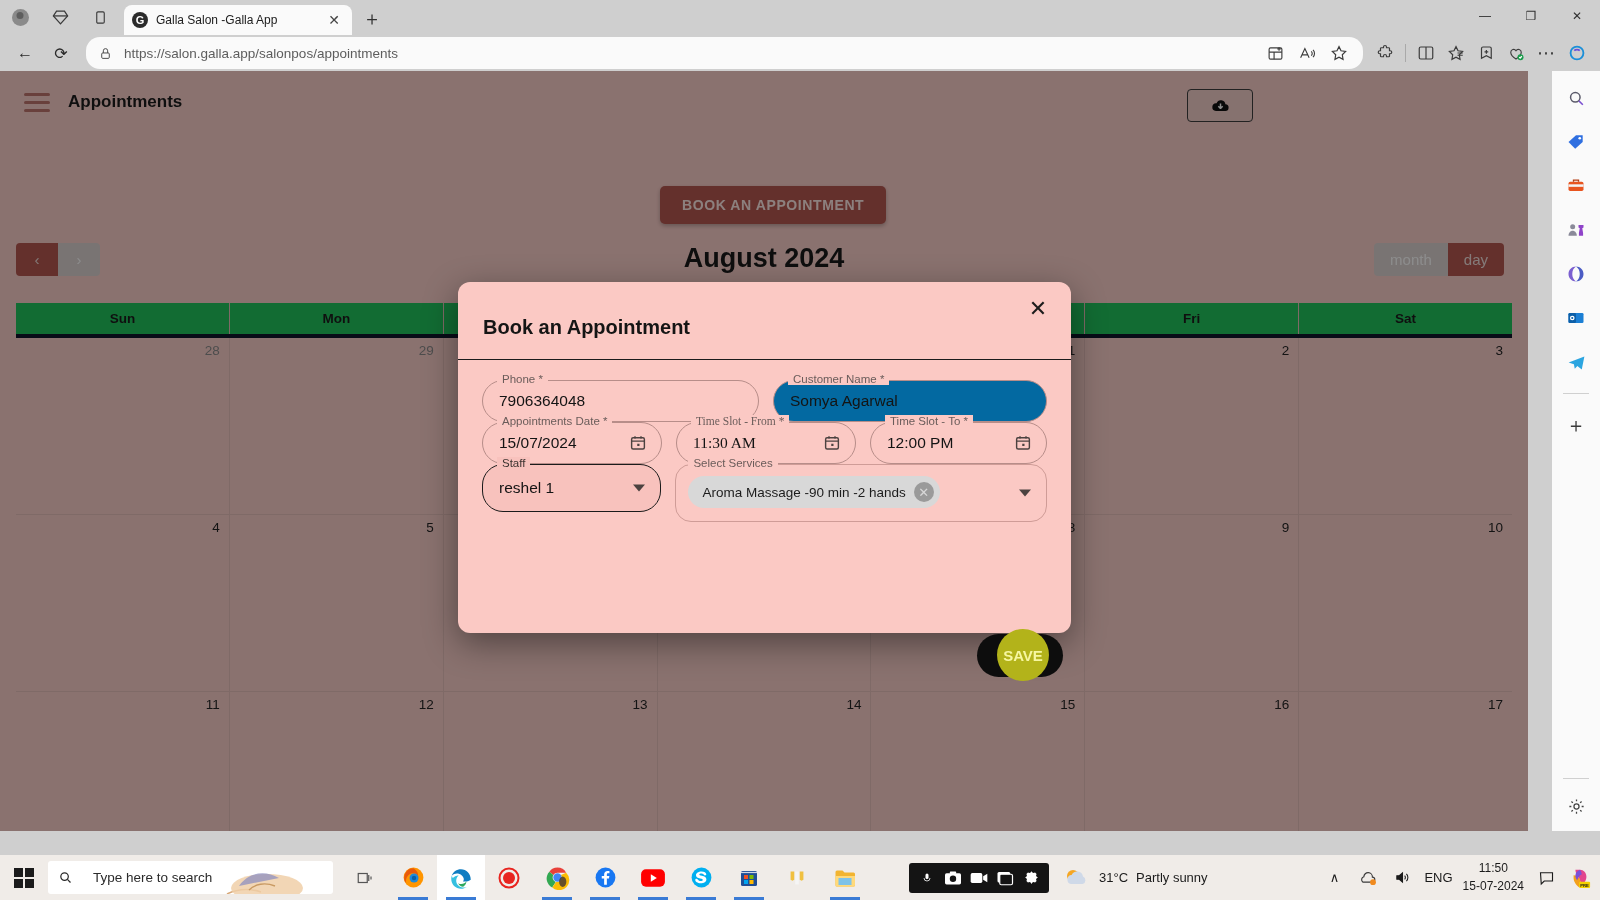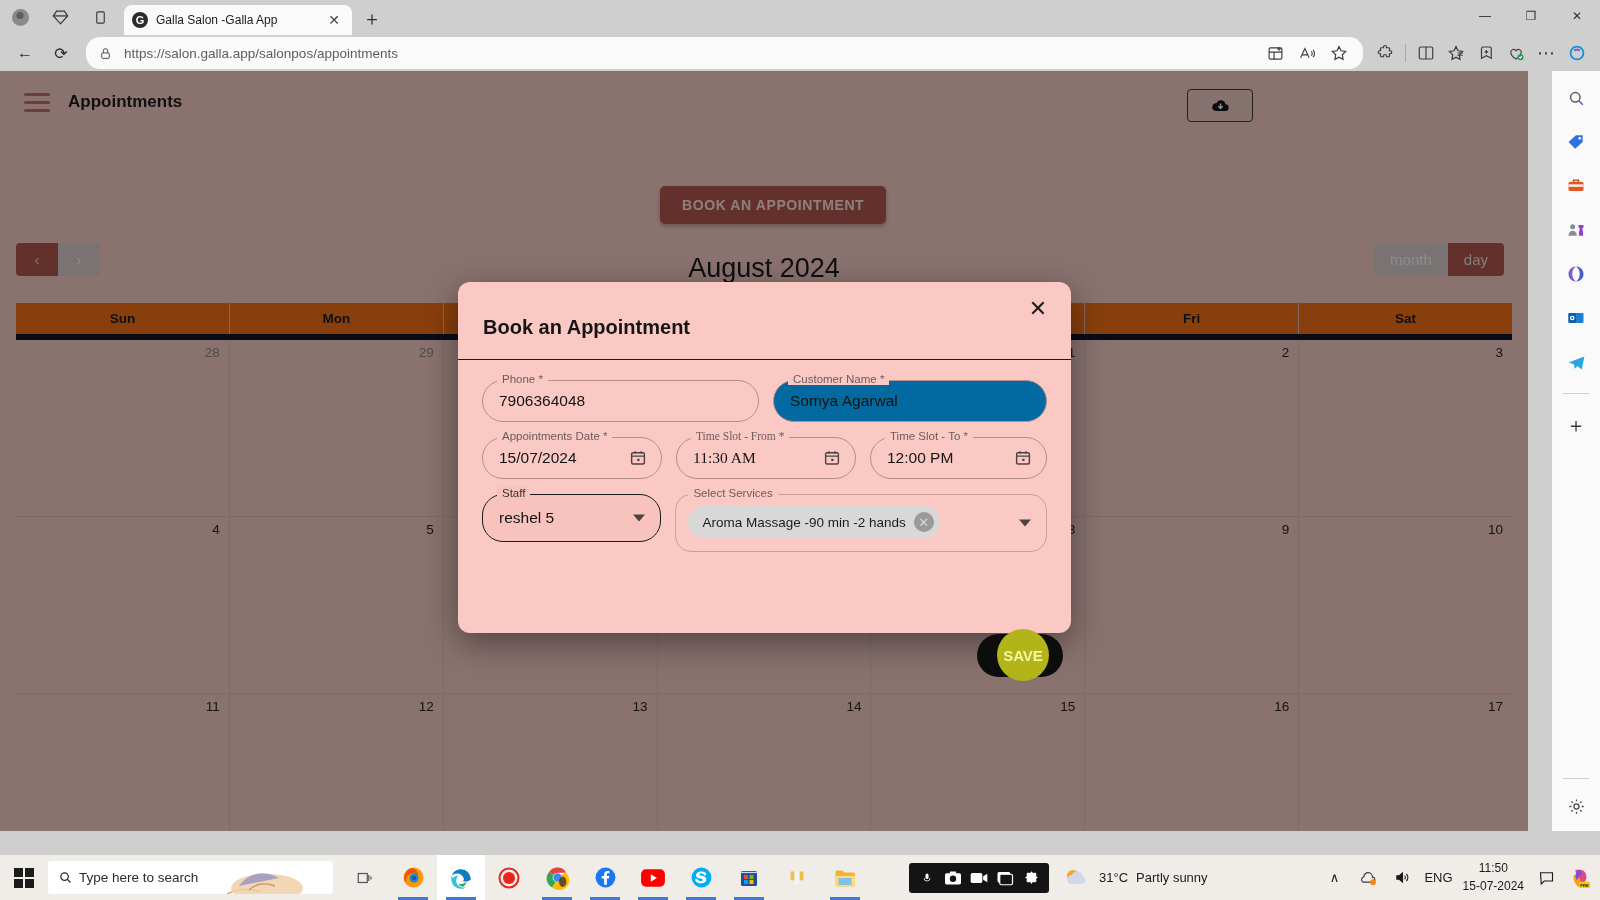--- a/index.html
+++ b/index.html
@@ -135,34 +135,34 @@
 
   .cal-nav { position: absolute; left: 16px; top: 172px; display: flex; }
   .cal-nav button {
     width: 42px; height: 33px; border: none; cursor: pointer;
     font-size: 15px; color: #eddcda; background: #b75850;
     border-radius: 4px 0 0 4px;
   }
   .cal-nav button.next { background: #dcd3d2; color: #ffffff; border-radius: 0 4px 4px 0; }
 
   .cal-title {
-    position: absolute; left: 0; top: 182px; width: 1528px;
-    text-align: center; font-size: 27px; font-weight: normal; color: #1b1b1b;
+    position: absolute; left: 0; top: 172px; width: 1528px;
+    text-align: center; font-size: 27px; font-weight: bold; color: #1b1b1b;
   }
 
   .view-toggle { position: absolute; right: 24px; top: 172px; display: flex; }
   .view-toggle button {
     height: 33px; padding: 0 16px; border: none; cursor: pointer;
     font-size: 15px; background: #dcd3d2; color: #ffffff;
     border-radius: 4px 0 0 4px;
   }
   .view-toggle button.active { background: #b75850; color: #f0dedc; border-radius: 0 4px 4px 0; }
 
   .calendar { position: absolute; left: 16px; top: 232px; width: 1496px; }
-  .cal-head { display: flex; background: #f97316; border-bottom: 6px solid #0f172a; }
+  .cal-head { display: flex; background: #22c55e; border-bottom: 4px solid #0f172a; }
   .cal-head div {
     flex: 1 1 0; text-align: center; font-size: 13.5px; font-weight: bold;
     color: #1d1d1d; padding: 8px 0; border-right: 1px solid #e8c1bc;
   }
   .cal-head div:last-child { border-right: none; }
   .cal-row { display: flex; height: 177px; }
   .cal-cell {
     flex: 1 1 0; border-right: 1px solid #e8c1bc; border-bottom: 1px solid #e8c1bc;
     padding: 5px 9px; text-align: right; font-size: 13.5px; color: #262626;
   }
@@ -184,21 +184,21 @@
     position: absolute; left: 25px; top: 34px;
     font-size: 20px; font-weight: bold; color: #151515;
   }
   .modal-close {
     position: absolute; right: 18px; top: 12px;
     width: 30px; height: 30px; display: flex; align-items: center;
     justify-content: center; font-size: 22px; color: #1b1b1b; cursor: pointer;
   }
   .modal-body { position: relative; padding: 20px 24px 0 24px; }
 
-  .row { display: flex; gap: 14px; margin-bottom: 15px; }
+  .row { display: flex; gap: 14px; }
 
   .field {
     position: relative; height: 42px; border: 1px solid #b78d89;
     border-radius: 21px; display: flex; align-items: center;
     padding: 0 16px; background: transparent;
   }
   .field .flabel {
     position: absolute; top: -8px; left: 14px; padding: 0 5px;
     background: #fbc9c4; font-size: 11.5px; color: #6a5c5a; white-space: nowrap;
   }
@@ -254,21 +254,21 @@
   
   .taskbar {
     position: absolute; left: 0; bottom: 0; width: 1600px; height: 45px;
     background: #f0ece8; display: flex; align-items: center;
   }
   .start-btn { width: 48px; height: 45px; display: flex; align-items: center; justify-content: center; cursor: pointer; }
   .win-logo { display: grid; grid-template-columns: 9px 9px; grid-template-rows: 9px 9px; gap: 2px; }
   .win-logo i { background: #1b1b1b; display: block; }
   .search-box {
     width: 285px; height: 33px; background: #ffffff; border-radius: 3px;
-    display: flex; align-items: center; padding: 0 10px; gap: 6px;
+    display: flex; align-items: center; padding: 0 10px; gap: 20px;
     position: relative; overflow: hidden; cursor: text;
   }
   .search-box .stxt { font-size: 13.5px; color: #2b2b2b; }
   .tb-apps { display: flex; align-items: center; height: 45px; margin-left: 8px; }
   .tb-app {
     width: 48px; height: 45px; display: flex; align-items: center;
     justify-content: center; position: relative; cursor: pointer;
   }
   .tb-app.running::after {
     content: ""; position: absolute; bottom: 0; left: 9px; width: 30px;
@@ -577,21 +577,21 @@
                   <path d="M3.5 9.5h17M8 3v3M16 3v3"></path>
                 <rect x="11" y="13" width="3" height="3" fill="#4c4240" stroke="none"></rect>
               </svg>
             </span>
           </div>
         </div>
 
         <div class="row" style="align-items:flex-start;">
           <div class="field staff-focused" style="width:180px;height:48px;">
             <span class="flabel">Staff</span>
-            <span class="fval">reshel 5</span>
+            <span class="fval">reshel 1</span>
             <span class="caret"></span>
           </div>
           <div class="multiselect" style="width:373px;">
             <span class="flabel">Select Services</span>
             <span class="chip">
               <span>Aroma Massage -90 min -2 hands</span>
               <span class="chip-x">✕</span>
             </span>
             <span class="caret"></span>
           </div>

